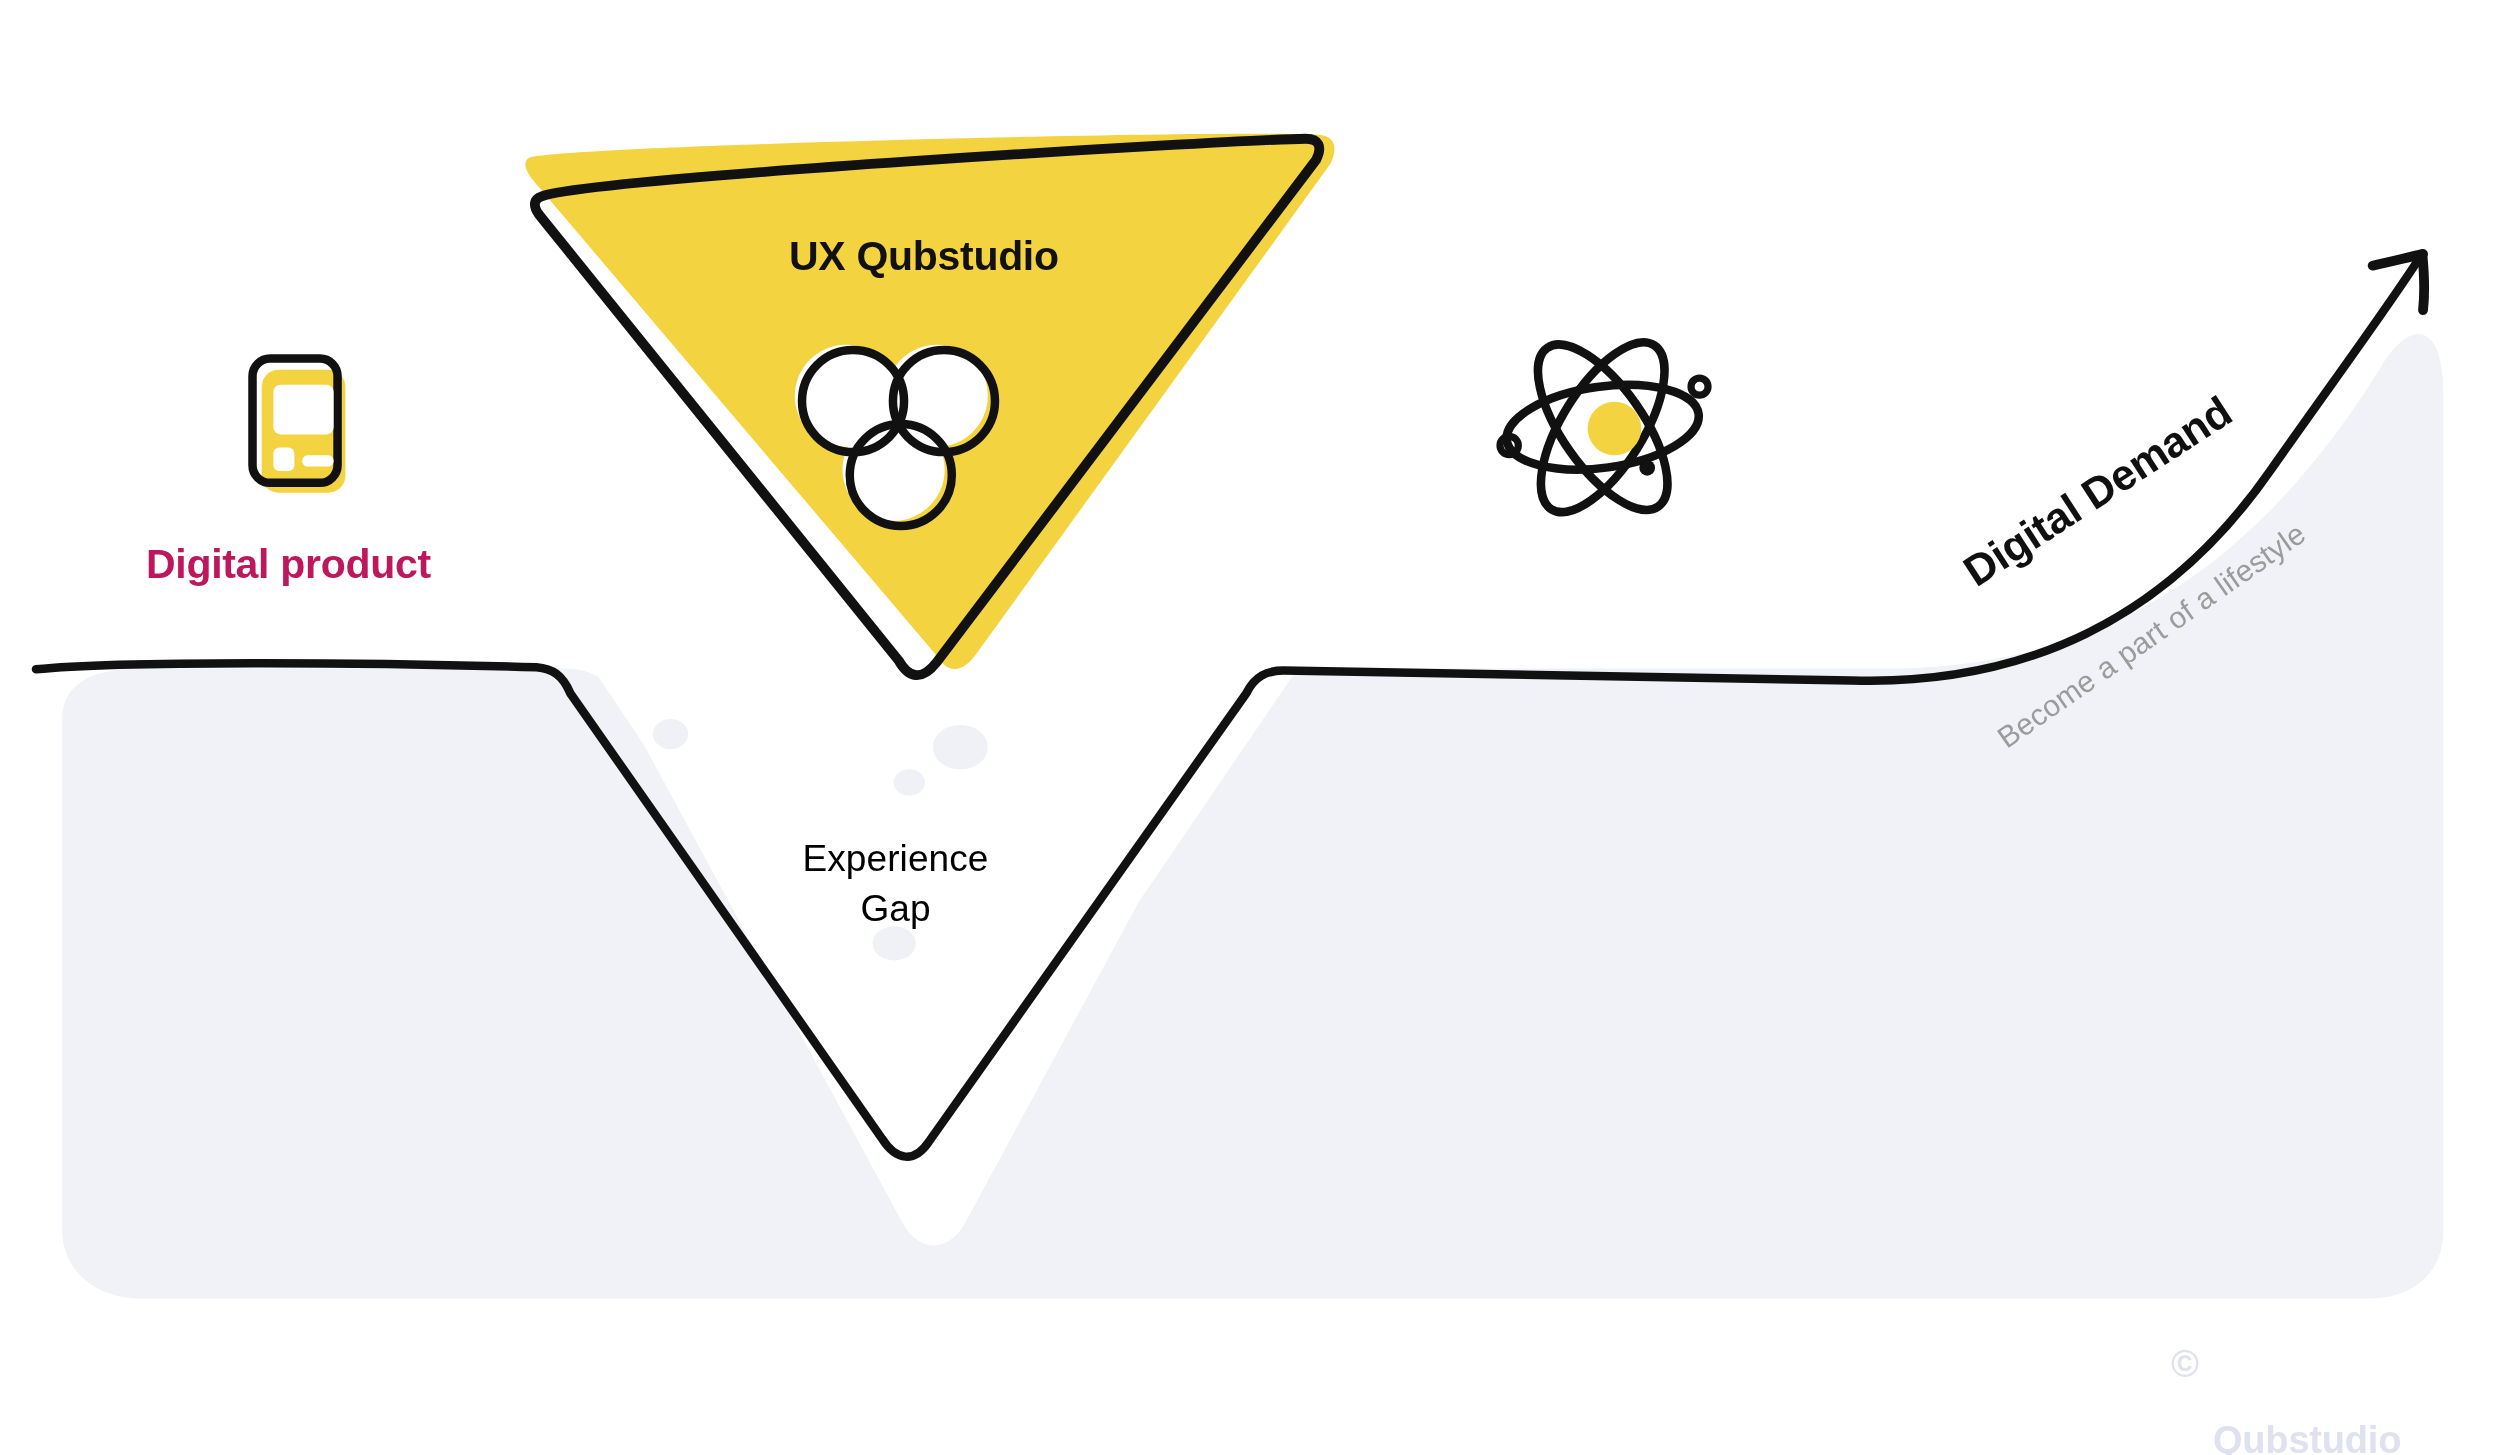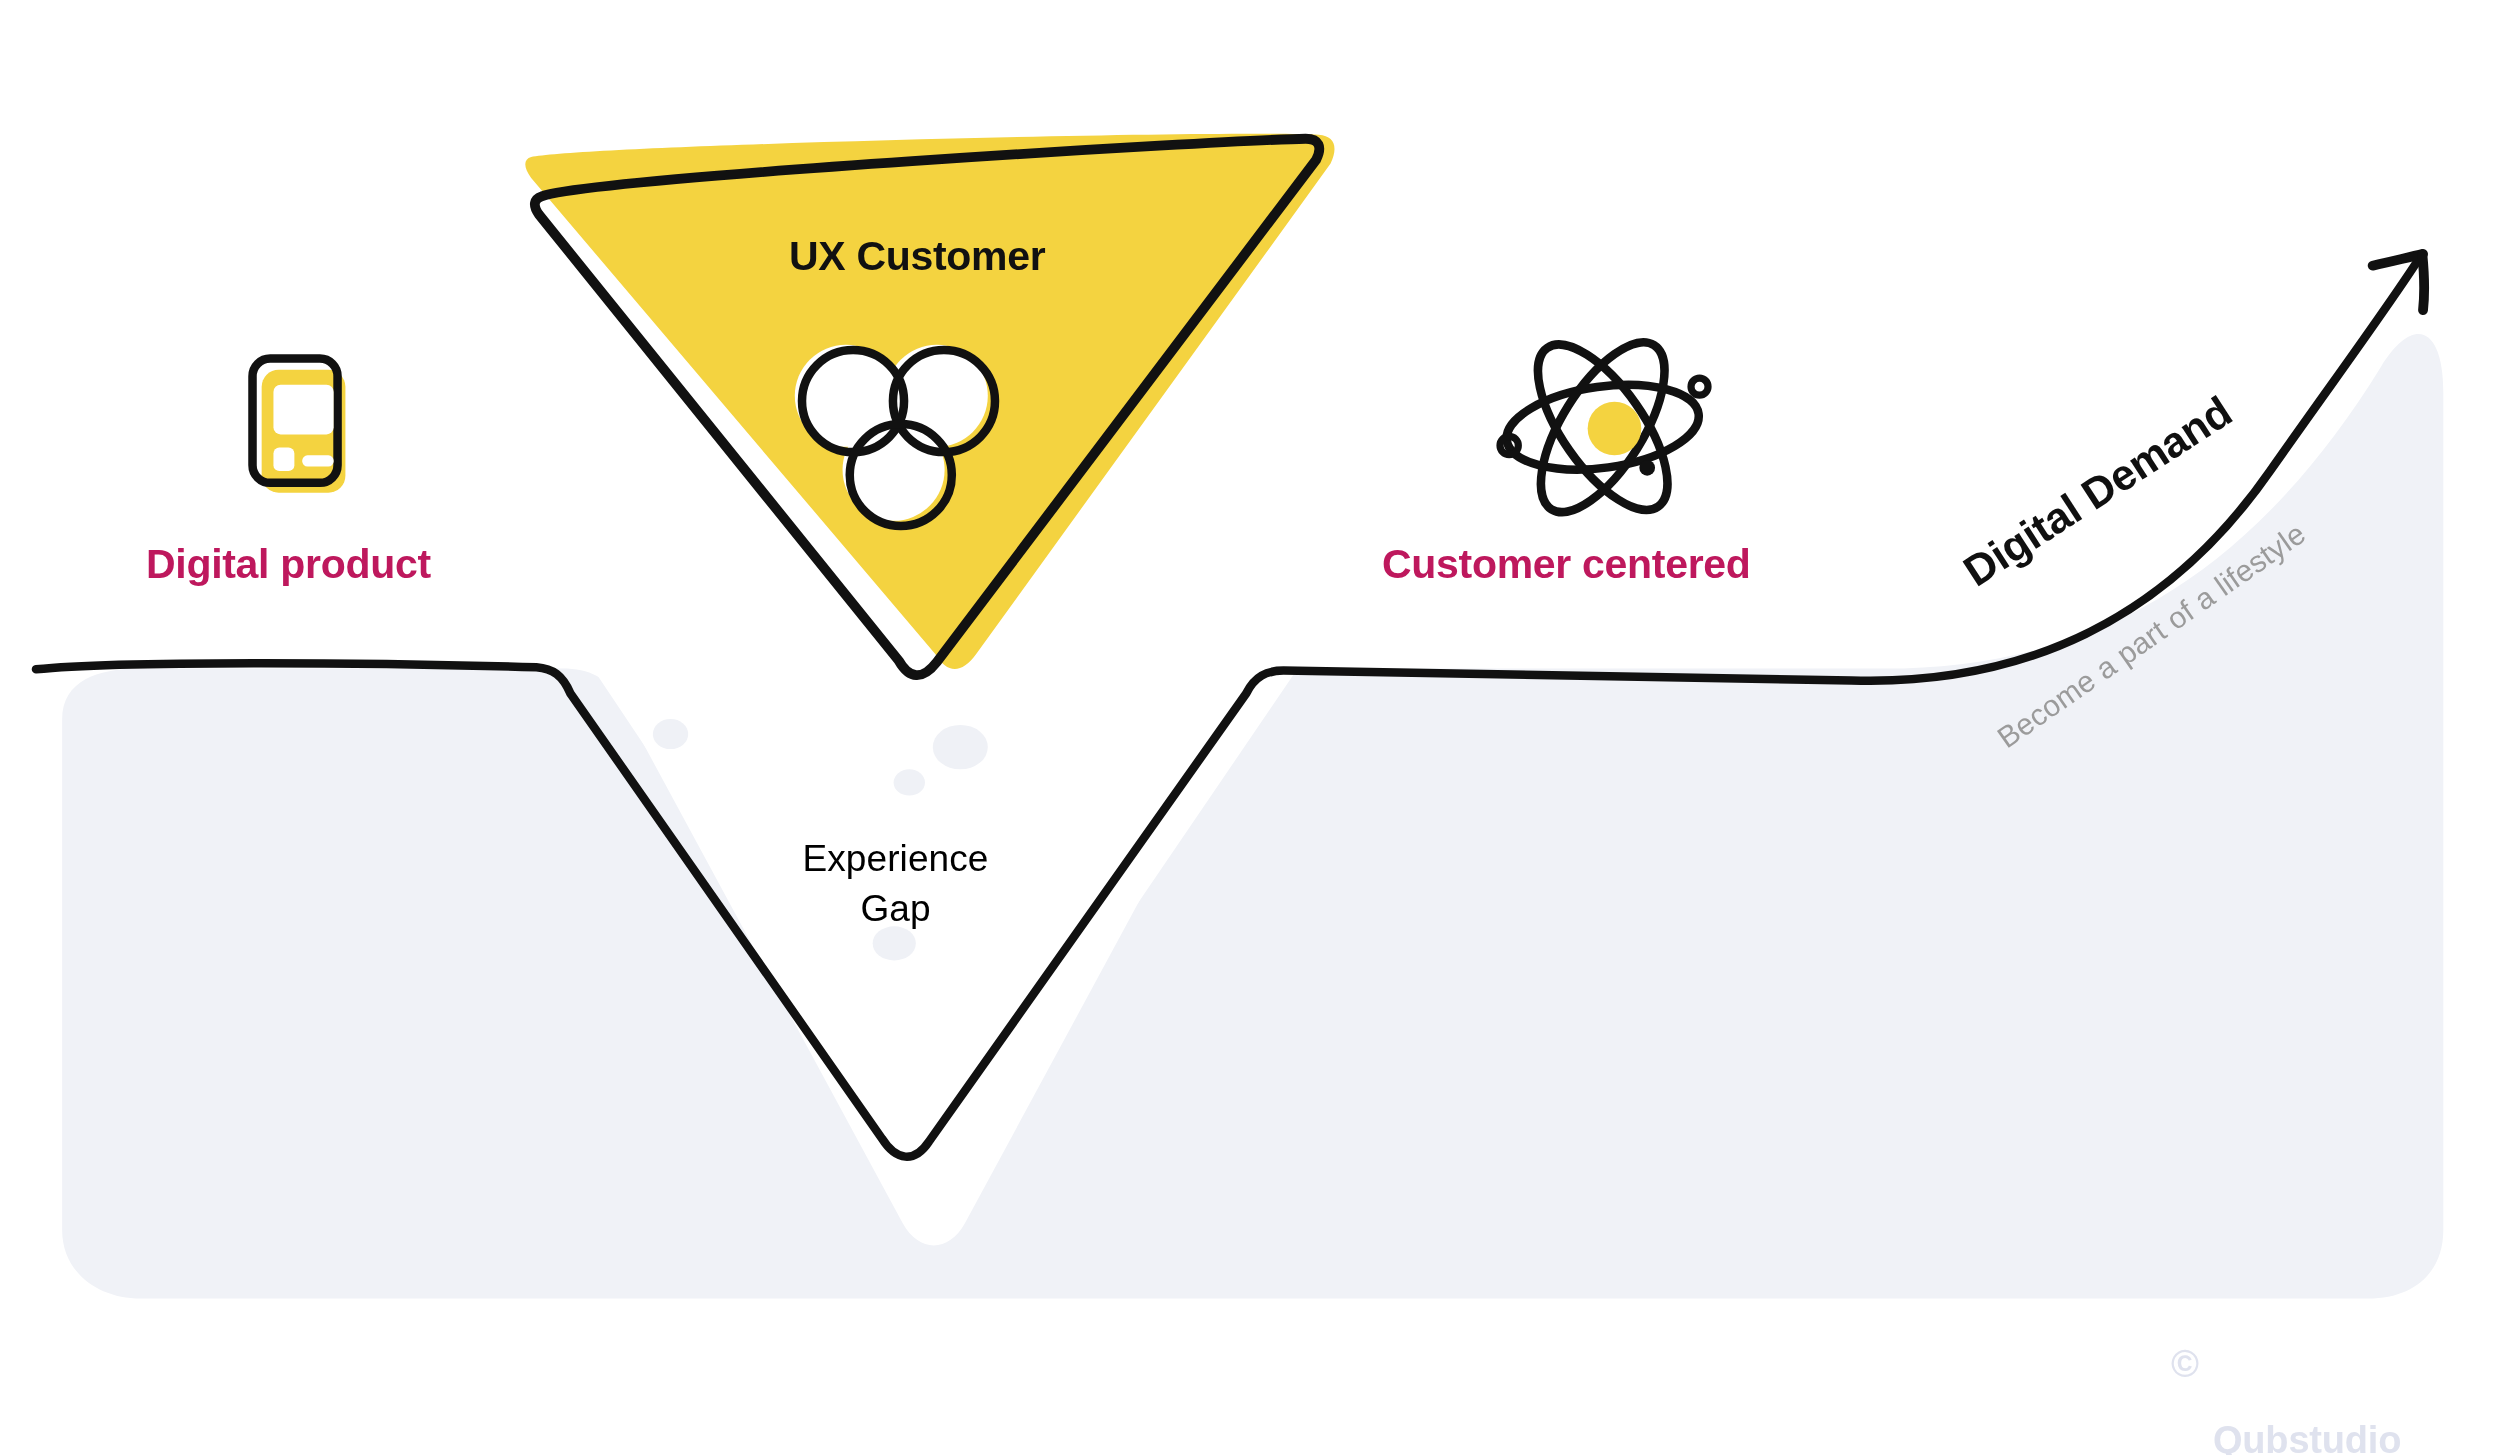--- a/index.html
+++ b/index.html
@@ -208,23 +208,22 @@
       <ellipse cx="0" cy="0" rx="148" ry="62" fill="none" stroke="#111111" stroke-width="13" transform="rotate(122)"></ellipse>
       <circle cx="18" cy="2" r="41" fill="#F4D340"></circle>
       <circle cx="-143" cy="28" r="14" fill="none" stroke="#111111" stroke-width="11"></circle>
       <circle cx="148" cy="-62" r="13" fill="none" stroke="#111111" stroke-width="11"></circle>
       <circle cx="68" cy="62" r="12" fill="#111111"></circle>
     </g>
   </svg>
 
   <div class="txt label-bold" style="left:146px; top:540px;">Digital product</div>
 
-  <div class="txt tri-title" style="left:789px; top:232px;">UX Customer</div>
-
-  <div class="txt label-bold" style="left:1382px; top:540px;">Customer centered</div>
+  <div class="txt tri-title" style="left:789px; top:232px;">UX Qubstudio</div>
+
 
   <div class="txt gap-text" style="left:758px; top:837px; width:275px;">Experience</div>
   <div class="txt gap-text" style="left:758px; top:887px; width:275px;">Gap</div>
 
   <div class="txt demand-text" style="left:1982px; top:546px; transform:rotate(-33deg);">Digital Demand</div>
 
   <div class="txt lifestyle-text" style="left:2011px; top:720px; transform:rotate(-35deg);">Become a part of a lifestyle</div>
 
   <div class="txt watermark" style="left:2171px; top:1342px;">©</div>
   <div class="txt watermark" style="left:2213px; top:1418px;">Qubstudio</div>

